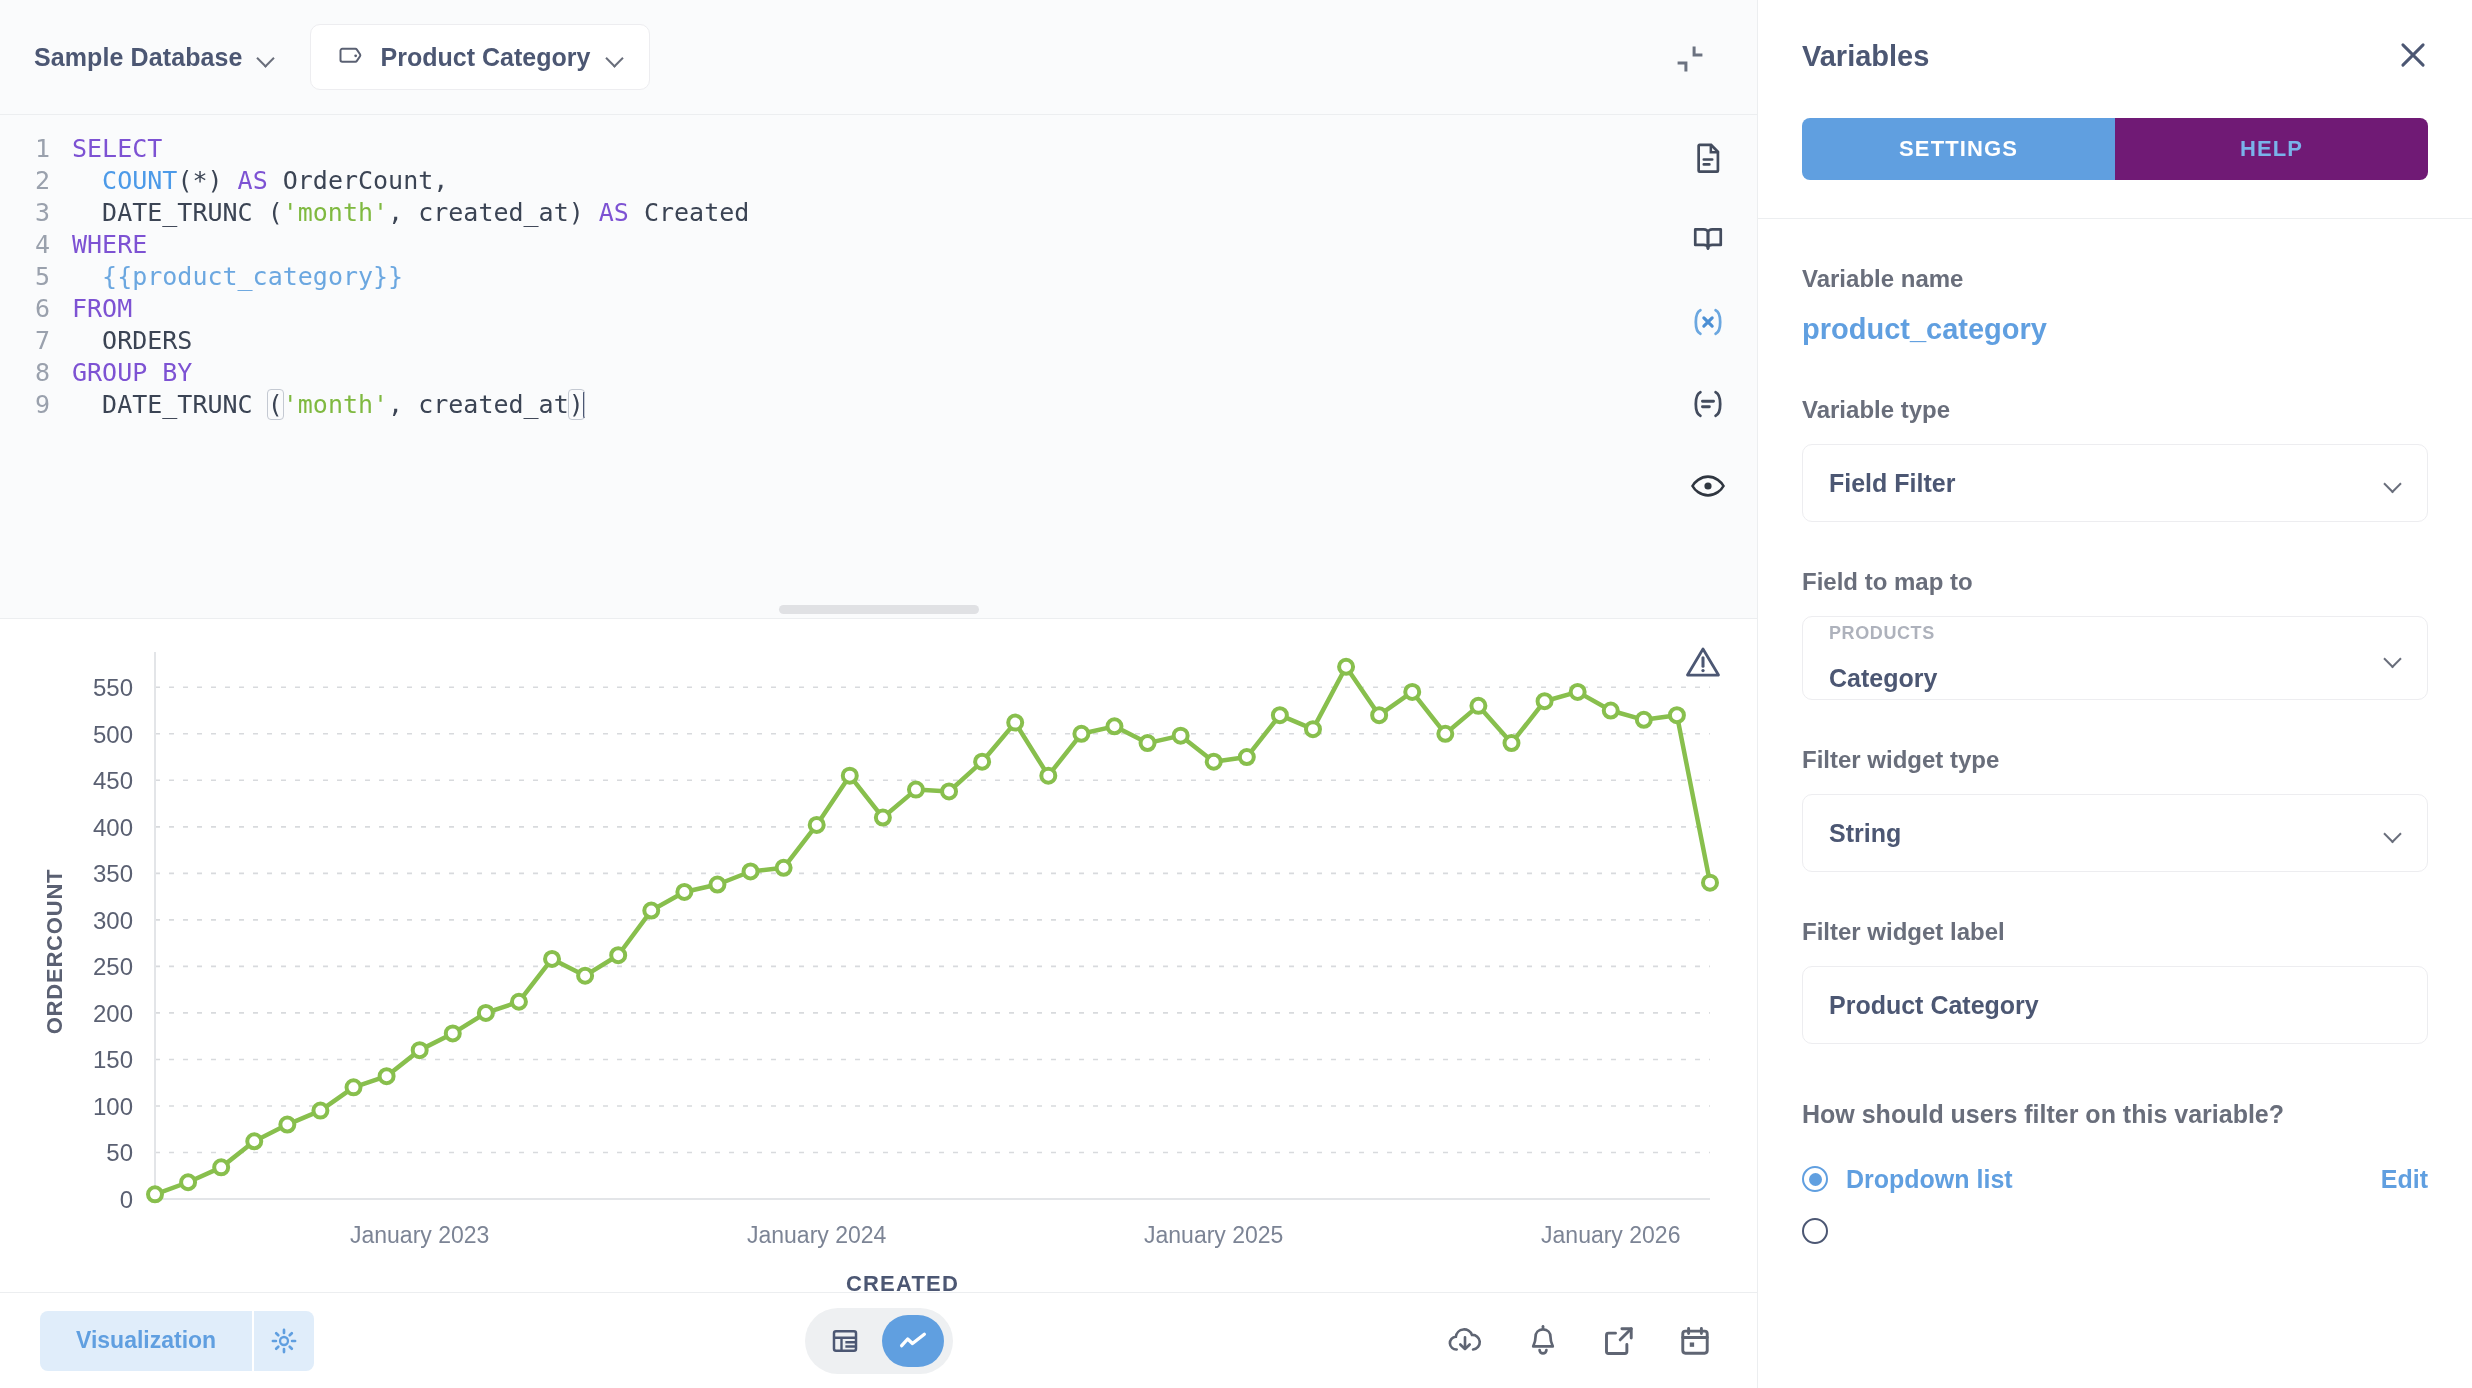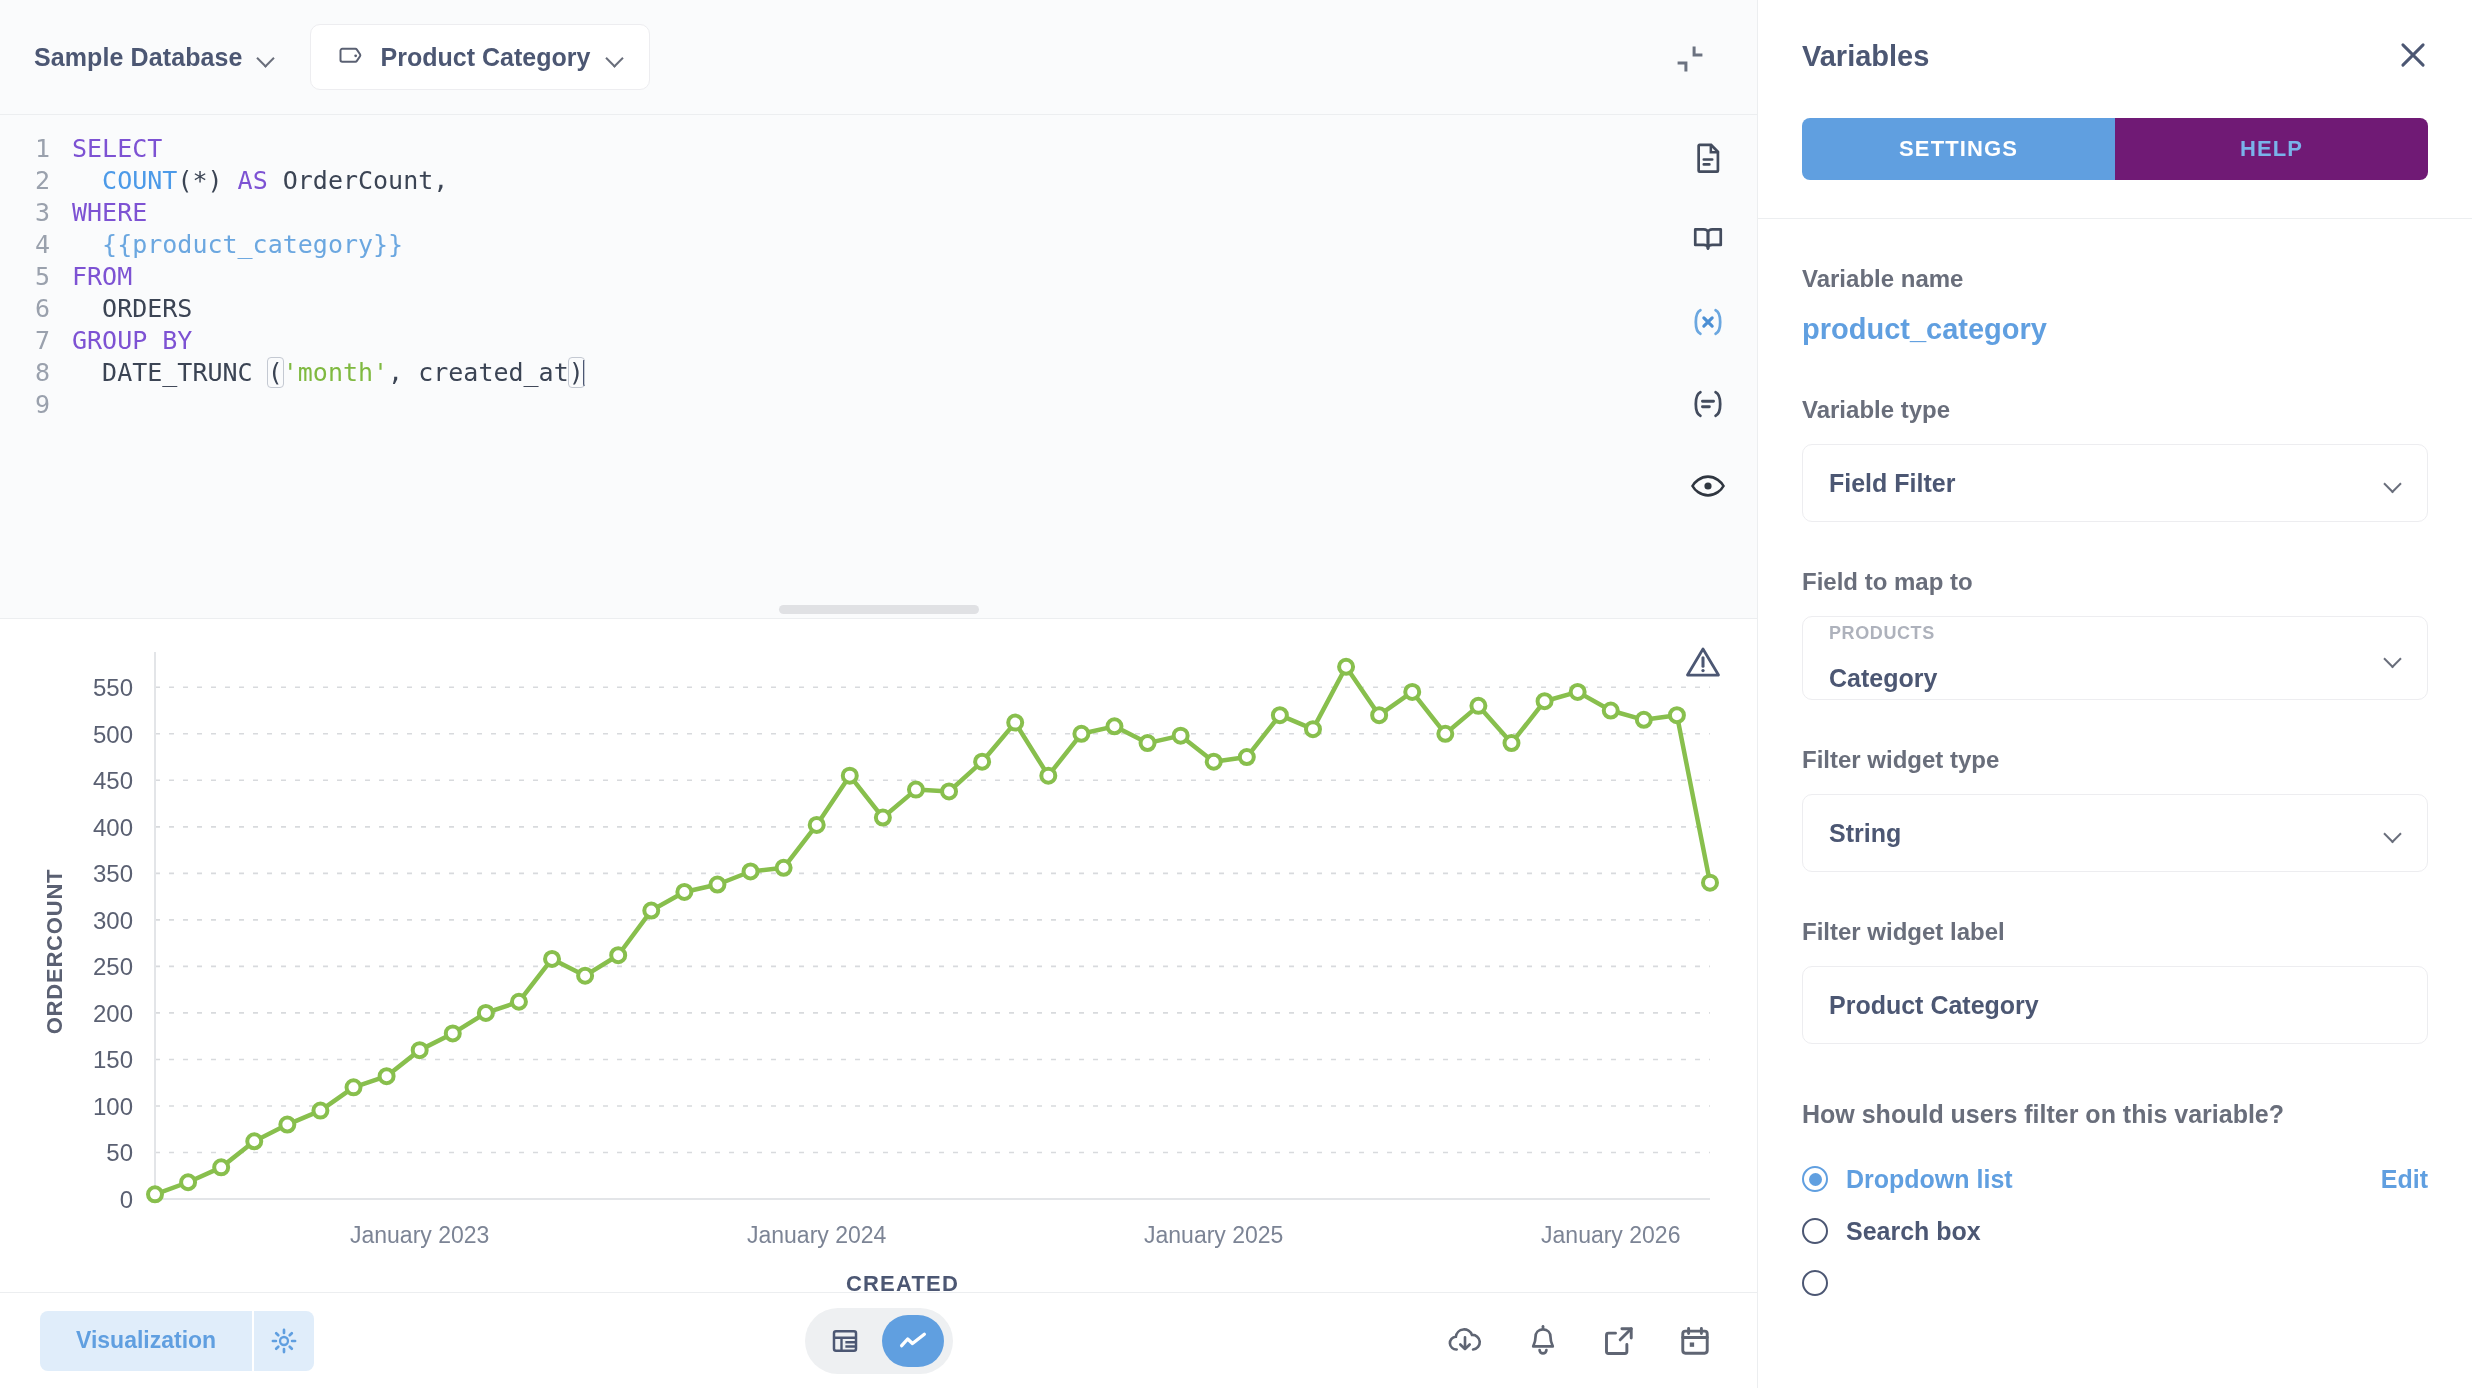--- a/index.html
+++ b/index.html
@@ -149,20 +149,21 @@
           <div>4</div>
           <div>5</div>
           <div>6</div>
           <div>7</div>
           <div>8</div>
           <div>9</div>
         </div>
         <div class="code">
           <div><span class="kw">SELECT</span></div>
           <div>  <span class="fn">COUNT</span>(*) <span class="kw">AS</span> OrderCount,</div>
+          <div>  DATE_TRUNC (<span class="str">'month'</span>, created_at) <span class="kw">AS</span> Created</div>
           <div><span class="kw">WHERE</span></div>
           <div>  <span class="var">{{product_category}}</span></div>
           <div><span class="kw">FROM</span></div>
           <div>  ORDERS</div>
           <div><span class="kw">GROUP BY</span></div>
           <div>  DATE_TRUNC <span class="paren-hl">(</span><span class="str">'month'</span>, created_at<span class="paren-hl">)</span><span class="caret"></span></div>
         </div>
       </div>
 
       <div class="side-icons">
@@ -399,21 +400,17 @@
 
       <div class="q-title">How should users filter on this variable?</div>
 
       <div class="radio-row sel">
         <span class="radio sel"></span>
         <span class="radio-lbl">Dropdown list</span>
         <span class="edit-link">Edit</span>
       </div>
       <div class="radio-row">
         <span class="radio"></span>
-        <span class="radio-lbl">Search box</span>
-      </div>
-      <div class="radio-row">
-        <span class="radio"></span>
         <span class="radio-lbl"></span>
       </div>
     </div>
   </div>
 </div>
 
 </body></html>

